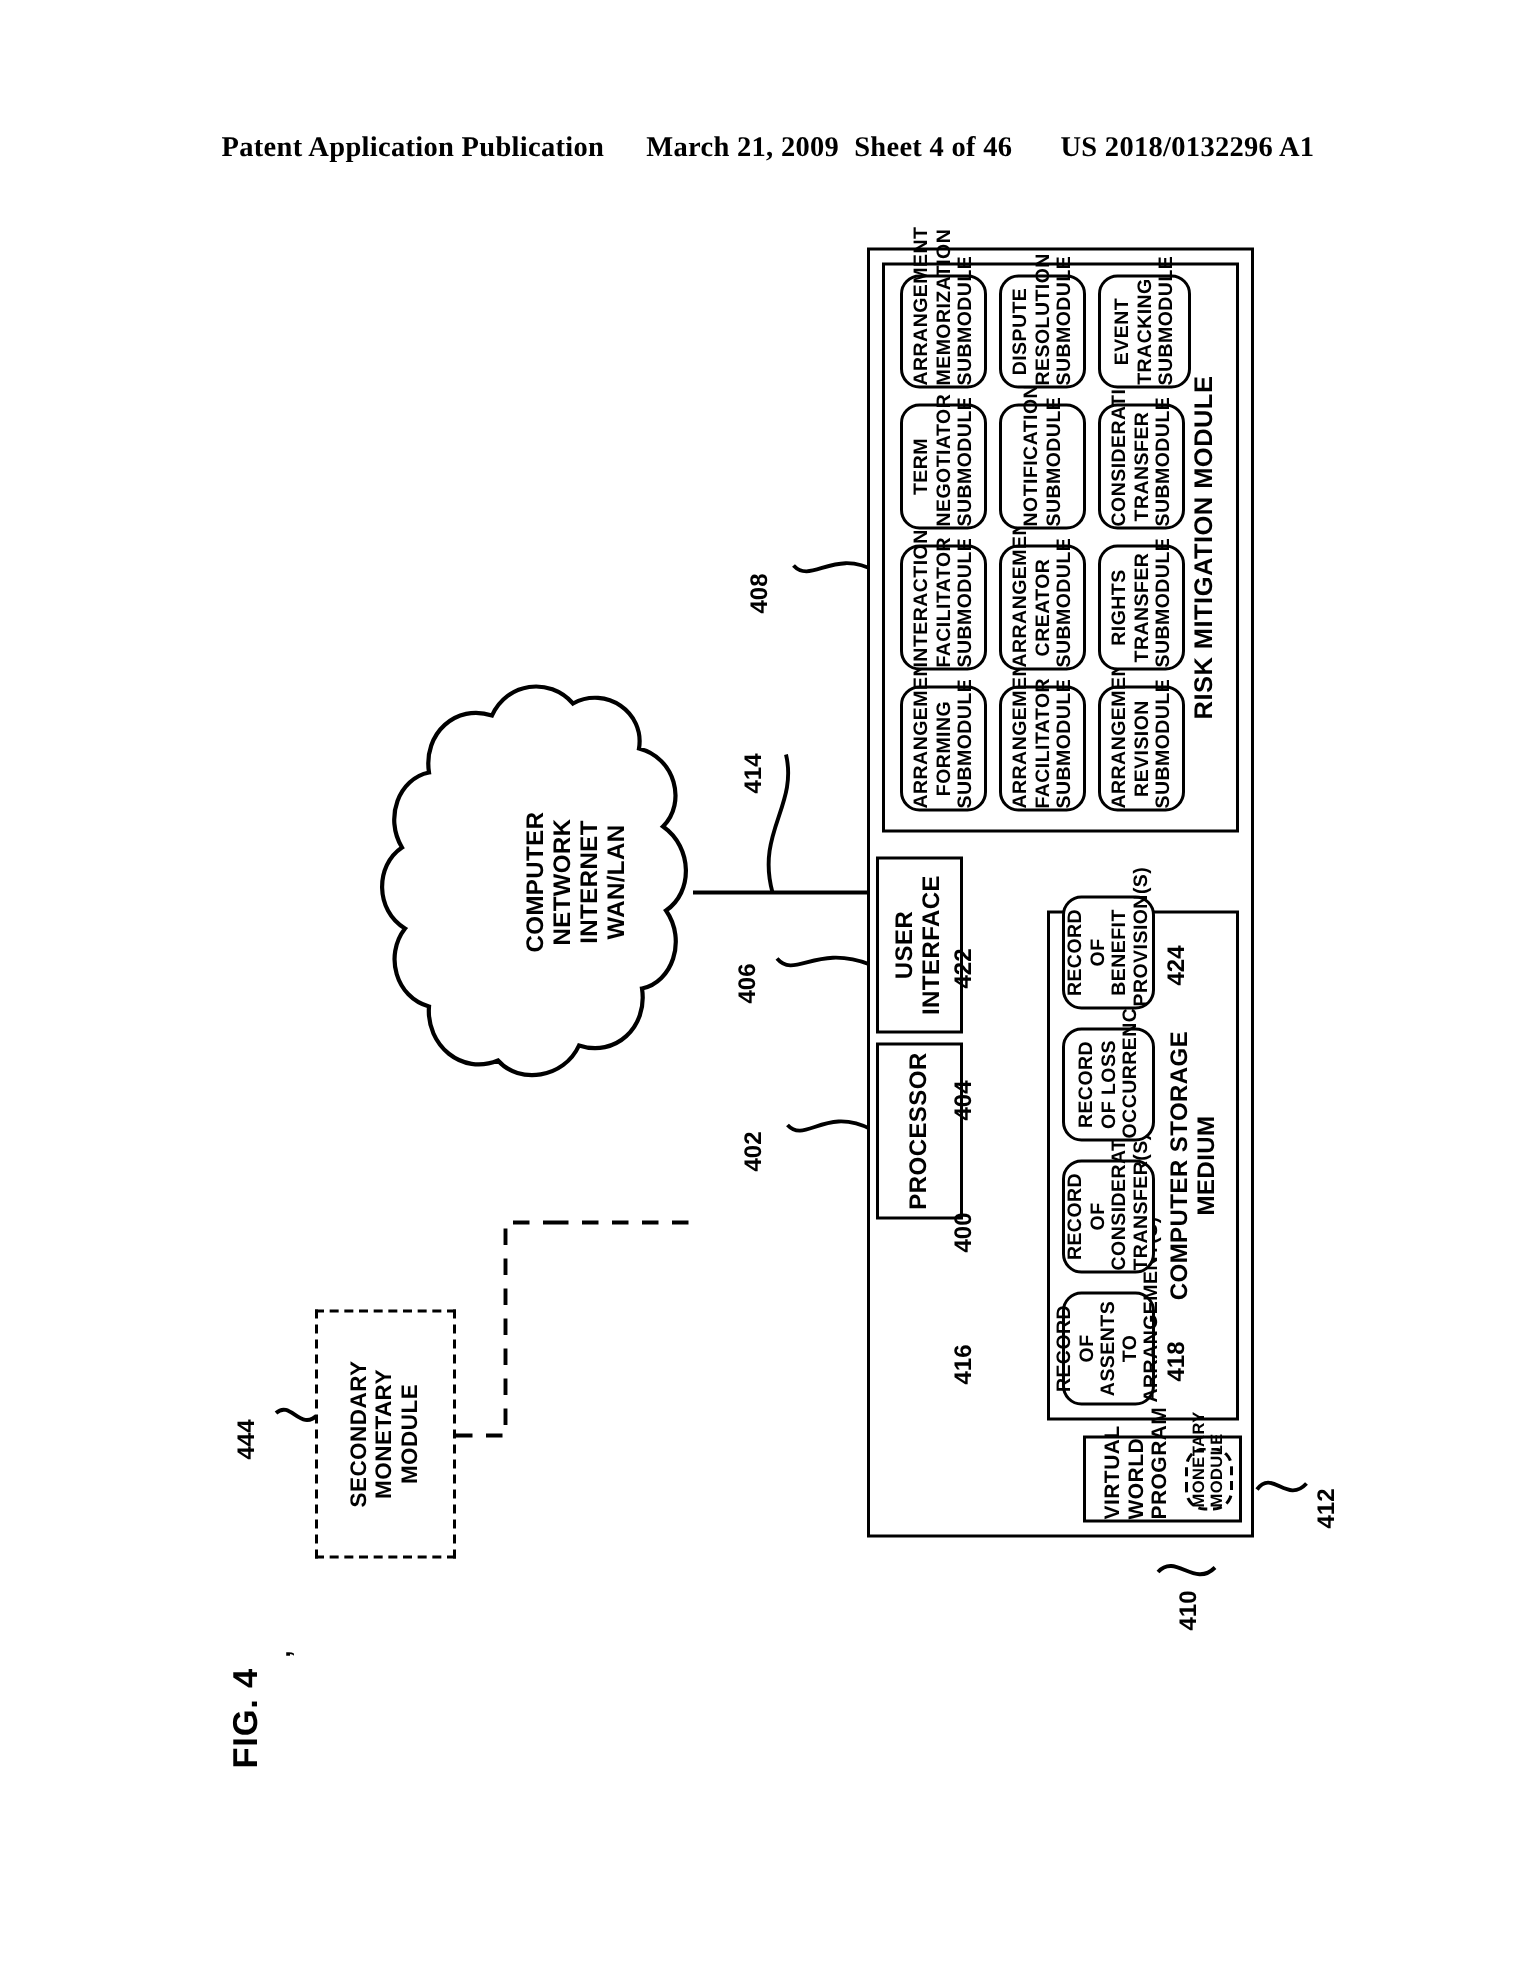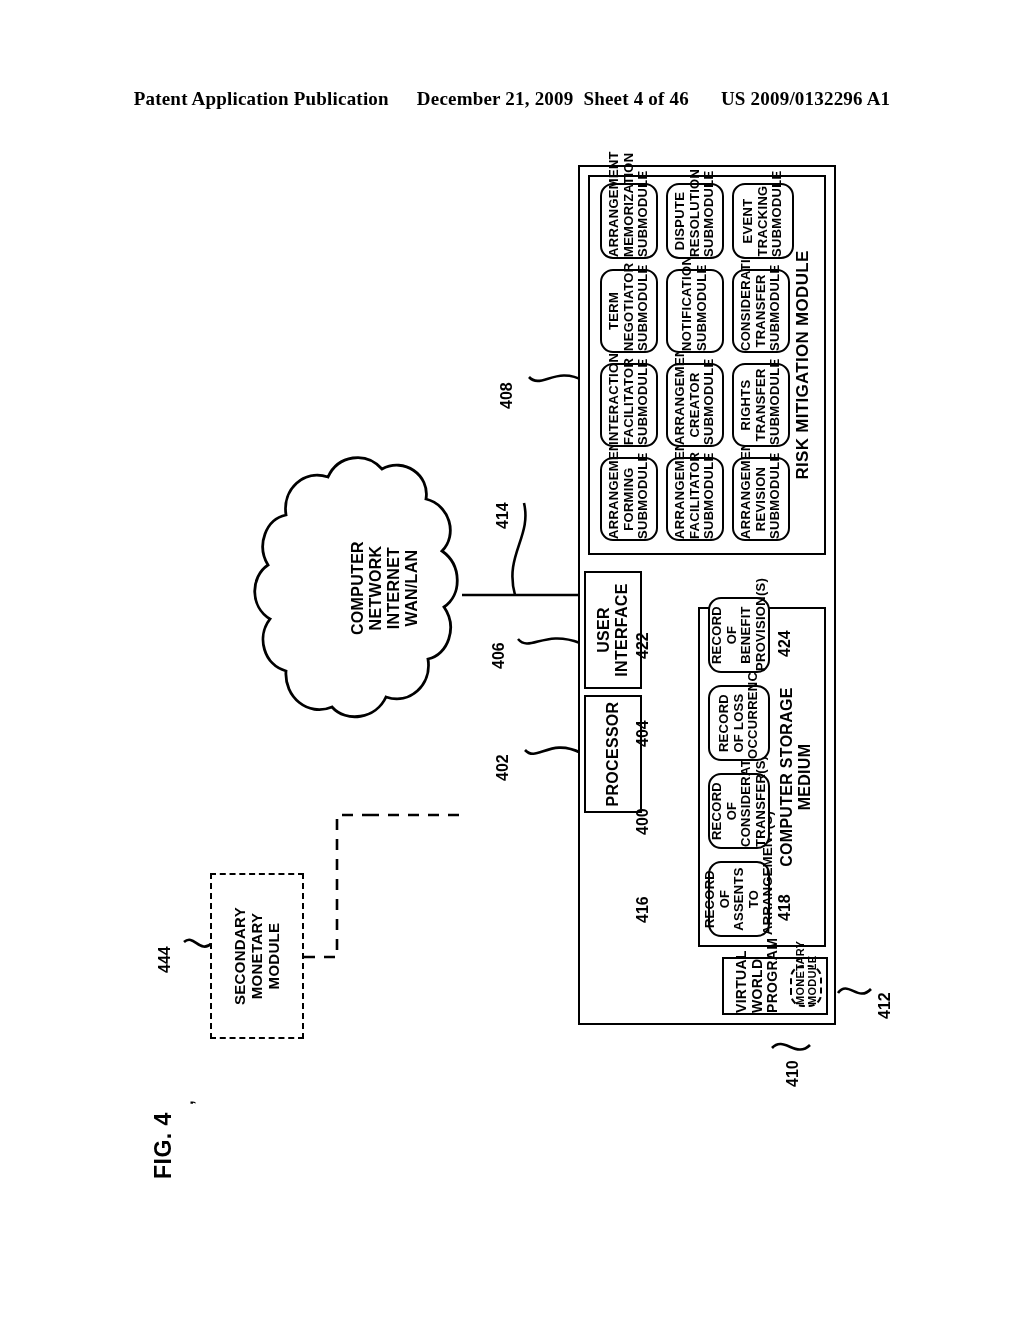--- a/index.html
+++ b/index.html
@@ -117,21 +117,21 @@
     width: 1090px; height: 760px;
     overflow: visible;
     pointer-events: none;
   }
   svg.overlay path, svg.overlay line { fill: none; stroke: #000; }
 </style>
 </head>
 <body>
 
 <div id="page-header">
-  <span class="seg">Patent Application Publication</span><span class="gap1"></span><span class="seg">December 21, 2009</span><span class="gap2"></span><span class="seg">Sheet 4 of 46</span><span class="gap3"></span><span class="seg">US 2009/0132296 A1</span>
+  <span class="seg">Patent Application Publication</span><span class="gap1"></span><span class="seg">March 21, 2009</span><span class="gap2"></span><span class="seg">Sheet 4 of 46</span><span class="gap3"></span><span class="seg">US 2018/0132296 A1</span>
 </div>
 
 <div id="figure-wrap">
   <div id="figure-canvas">
 
     <div id="fig-title" style="left:26px; top:18px;">FIG. 4</div>
     <div id="fig-tick" style="left:100px; top:46px;">,</div>
 
     <svg class="overlay" viewBox="0 0 1090 760">
 

